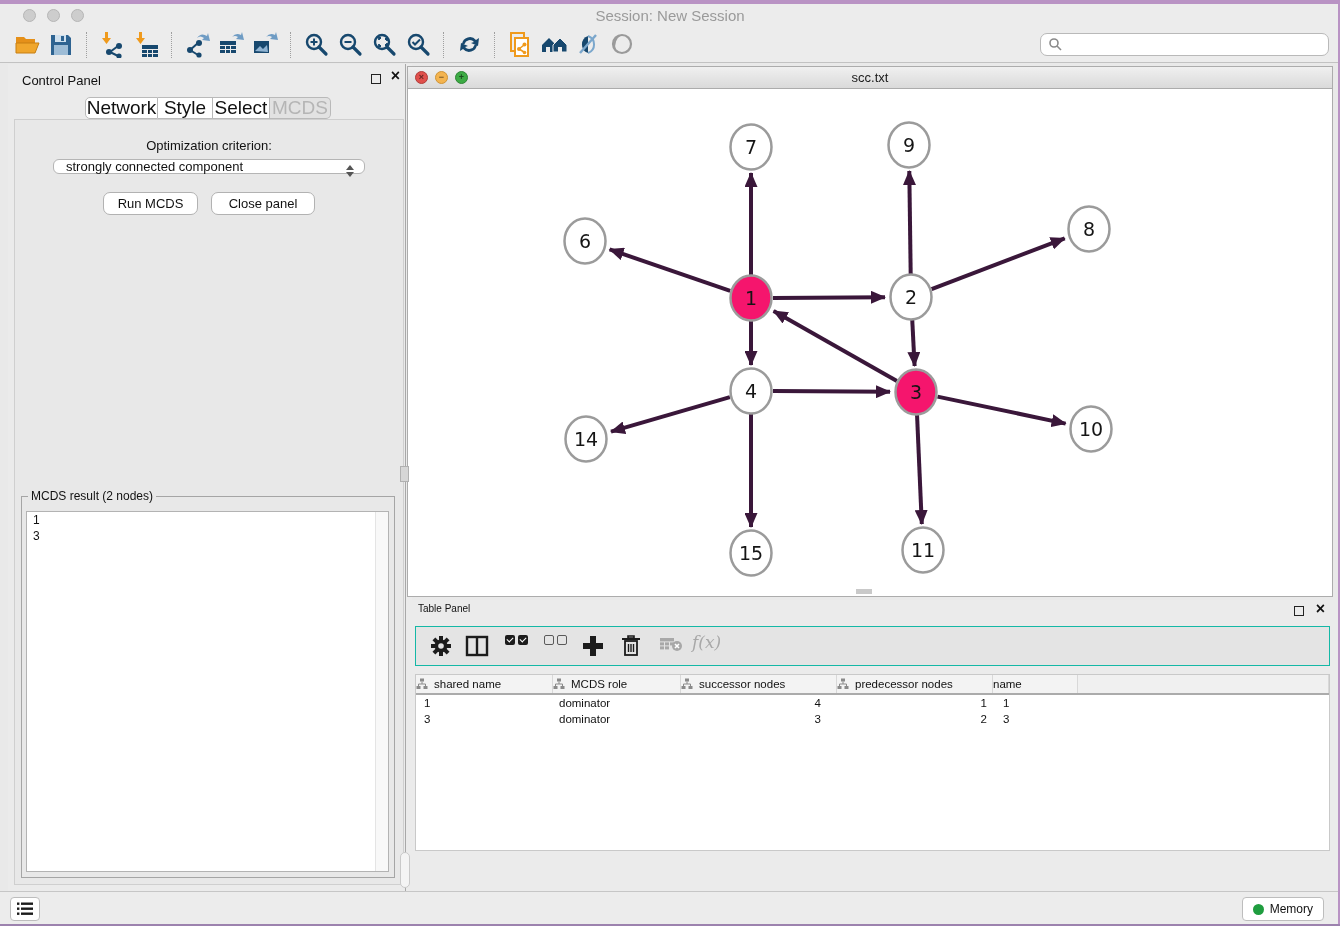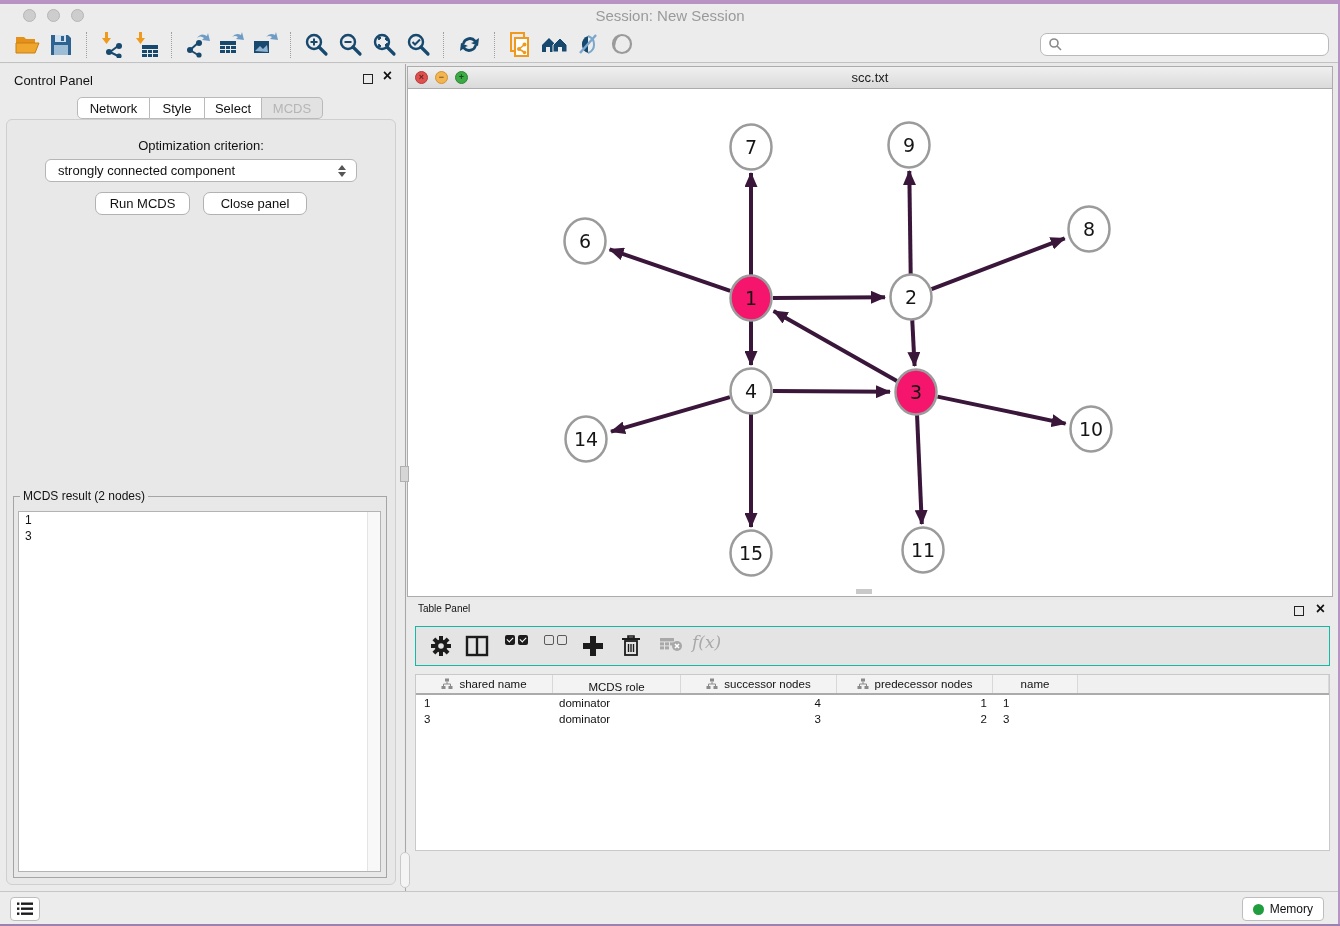--- a/index.html
+++ b/index.html
@@ -24,36 +24,36 @@
   #toolbar { left:0; top:27px; width:1340px; height:36px; background:#ececec;
              border-bottom:1px solid #c2c2c2; display:flex; align-items:center; padding-left:10px; }
   .tbtn { width:34px; height:30px; display:flex; align-items:center; justify-content:center; }
   .tsep { width:1px; height:26px; border-left:1px dotted #9f9f9f; margin:0 8px; }
   #search-wrap { position:absolute; left:1040px; top:33px; width:289px; height:23px; }
   #search-input { width:100%; height:100%; border:1px solid #b9b9b9; border-radius:7px;
                   background:#fff; padding-left:26px; font-size:12px; outline:none; }
   #search-icon { position:absolute; left:8px; top:4px; }
 
   
-  #control-panel { left:0; top:64px; width:404px; height:827px; background:#ebebeb; }
+  #control-panel { left:8px; top:64px; width:404px; height:827px; background:#ebebeb; }
   #cp-title { position:absolute; left:14px; top:9px; font-size:13px; color:#111; }
   .float-ico { position:absolute; top:10px; width:10px; height:10px; border:1.6px solid #222; }
   .close-ico { position:absolute; top:4px; font-size:16px; font-weight:bold; color:#111; line-height:1; }
 
   .tabrow { position:absolute; display:flex; }
   .tab { height:22px; border:1px solid #b9b9b9; border-left:none; background:#fff;
-         font-size:13px; color:#111; display:flex; align-items:center; justify-content:center; }
+         font-size:19px; color:#111; display:flex; align-items:center; justify-content:center; }
   .tab:first-child { border-left:1px solid #b9b9b9; border-radius:5px 0 0 5px; }
   .tab:last-child { border-radius:0 5px 5px 0; }
   .tab.active { background:#e2e2e2; color:#b5b5b5; }
 
   #cp-inner { position:absolute; left:6px; top:55px; width:390px; height:766px;
-              background:#e8e8e8; border:1px solid #cfcfcf; border-radius:6px; }
+              background:#e8e8e8; border:1px solid #cfcfcf; border-radius:0; }
   #criterion-label { position:absolute; left:0; top:18px; width:100%; text-align:center; font-size:13px; color:#111; }
-  #criterion-select { position:absolute; left:38px; top:39px; width:312px; height:23px; background:#fff;
+  #criterion-select { position:absolute; left:38px; top:39px; width:312px; height:15px; background:#fff;
                       border:1px solid #b5b5b5; border-radius:6px; font-size:13px; color:#111;
                       display:flex; align-items:center; padding-left:12px; }
   #criterion-stepper { position:absolute; right:9px; top:3px; width:11px; height:16px; display:flex;
                        flex-direction:column; align-items:center; justify-content:center; gap:2px; }
   .tri-up { width:0; height:0; border-left:4px solid transparent; border-right:4px solid transparent;
             border-bottom:5px solid #555; }
   .tri-dn { width:0; height:0; border-left:4px solid transparent; border-right:4px solid transparent;
             border-top:5px solid #555; }
   .cp-btn { position:absolute; top:72px; height:23px; background:#fff; border:1px solid #b2b2b2;
             border-radius:7px; font-size:13px; color:#111; display:flex; align-items:center; justify-content:center; }
@@ -102,21 +102,21 @@
   .chk { width:10px; height:10px; background:#1c1c1c; border-radius:2px; position:relative; }
   .chk:after { content:""; position:absolute; left:2px; top:2px; width:5px; height:3px;
                border-left:1.6px solid #fff; border-bottom:1.6px solid #fff; transform:rotate(-45deg); }
   .box { width:10px; height:10px; border:1.6px solid #5a5a5a; border-radius:2px; }
   #fx-label { font-family:"DejaVu Serif", serif; font-style:italic; font-size:17px; color:#a8a8a8; }
 
   #tp-table { position:absolute; left:8px; top:74px; right:10px; height:177px; background:#fff;
               border:1px solid #c9c9c9; }
   #tp-header { display:flex; height:20px; border-bottom:2px solid #ababab; background:#f3f3f3; }
   .hcell { height:18px; border-right:1px solid #d8d8d8; display:flex; align-items:center;
-           justify-content:center; gap:6px; font-size:11.5px; color:#111; background:#f3f3f3; }
+           gap:6px; font-size:11.5px; color:#111; background:#f3f3f3; }
   .hfill { flex:1; background:#f0f0f0; }
   .trow { display:flex; height:16px; font-size:11.5px; color:#111; }
   .tcell { height:16px; display:flex; align-items:center; }
 
   .bottabs { position:absolute; left:286px; top:265px; display:flex; }
 
   
   #statusbar { left:0; top:891px; width:1340px; height:33px; background:#ececec; border-top:1px solid #c6c6c6; }
   #list-btn { position:absolute; left:10px; top:5px; width:30px; height:24px; background:#fff;
               border:1px solid #bdbdbd; border-radius:4px; display:flex; align-items:center; justify-content:center; }
@@ -483,21 +483,21 @@
           <svg width="12" height="12" viewBox="0 0 12 12">
             <g fill="#8a8a8a">
               <rect x="4" y="0.5" width="4" height="3"></rect>
               <rect x="0.5" y="8" width="4" height="3"></rect>
               <rect x="7.5" y="8" width="4" height="3"></rect>
             </g>
             <path d="M6 3.5 v2.5 M2.5 8 v-2 h7 v2" fill="none" stroke="#8a8a8a" stroke-width="1"></path>
           </svg>
           <span>shared name</span>
         </div>
-        <div class="hcell" style="width: 128px; flex-direction: column;">
+        <div class="hcell" style="width: 128px;">
           <svg width="12" height="12" viewBox="0 0 12 12">
             <g fill="#8a8a8a">
               <rect x="4" y="0.5" width="4" height="3"></rect>
               <rect x="0.5" y="8" width="4" height="3"></rect>
               <rect x="7.5" y="8" width="4" height="3"></rect>
             </g>
             <path d="M6 3.5 v2.5 M2.5 8 v-2 h7 v2" fill="none" stroke="#8a8a8a" stroke-width="1"></path>
           </svg>
           <span>MCDS role</span>
         </div>

